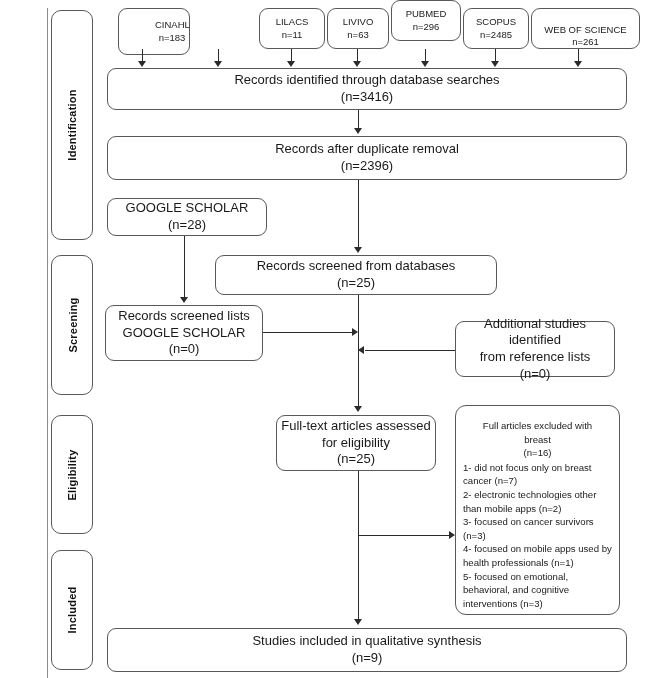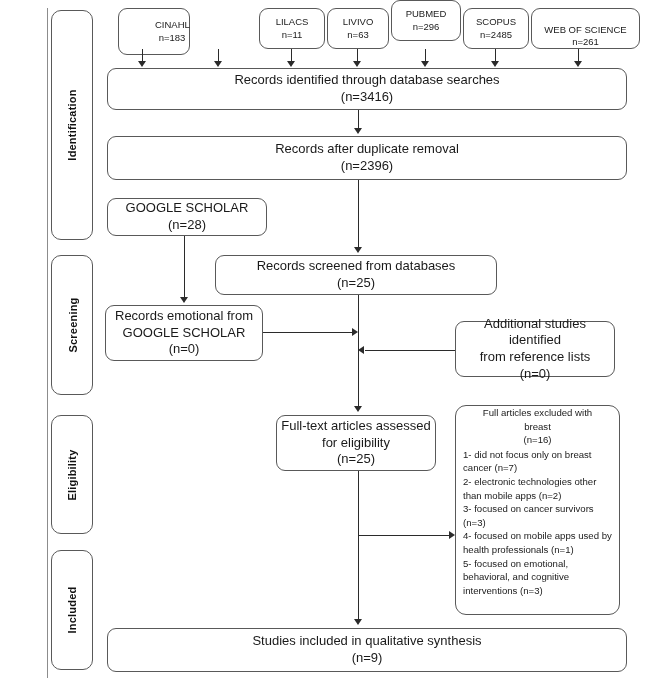--- a/index.html
+++ b/index.html
@@ -72,21 +72,21 @@
   }
   .excl-box {
     position: absolute;
     box-sizing: border-box;
     border: 1px solid #595959;
     border-radius: 11px;
     background: #ffffff;
     font-size: 9.6px;
     line-height: 1.42;
     color: #1a1a1a;
-    padding: 0 7px 5px 7px;
+    padding: 13px 7px 5px 7px;
   }
   .excl-head {
     text-align: center;
   }
   .excl-list {
     text-align: left;
     margin-top: 1px;
   }
   .excl-list div {
     margin: 0;
@@ -234,21 +234,21 @@
       <div>Records screened from databases</div>
       <div>(n=25)</div>
     </div>
   </div>
 
   <div class="vline" style="left:358px; top:295px; height:112px;"></div>
   <div class="arrow-down" style="left:354px; top:406px;"></div>
 
   <div class="box flow-box" style="left:105px; top:305px; width:158px; height:56px;">
     <div class="inner">
-      <div>Records emotional from</div>
+      <div>Records screened lists</div>
       <div>GOOGLE SCHOLAR</div>
       <div>(n=0)</div>
     </div>
   </div>
 
   <div class="hline" style="left:263px; top:332px; width:89px;"></div>
   <div class="arrow-right" style="left:352px; top:328px;"></div>
 
   <div class="box flow-box" style="left:455px; top:321px; width:160px; height:56px;">
     <div class="inner">

